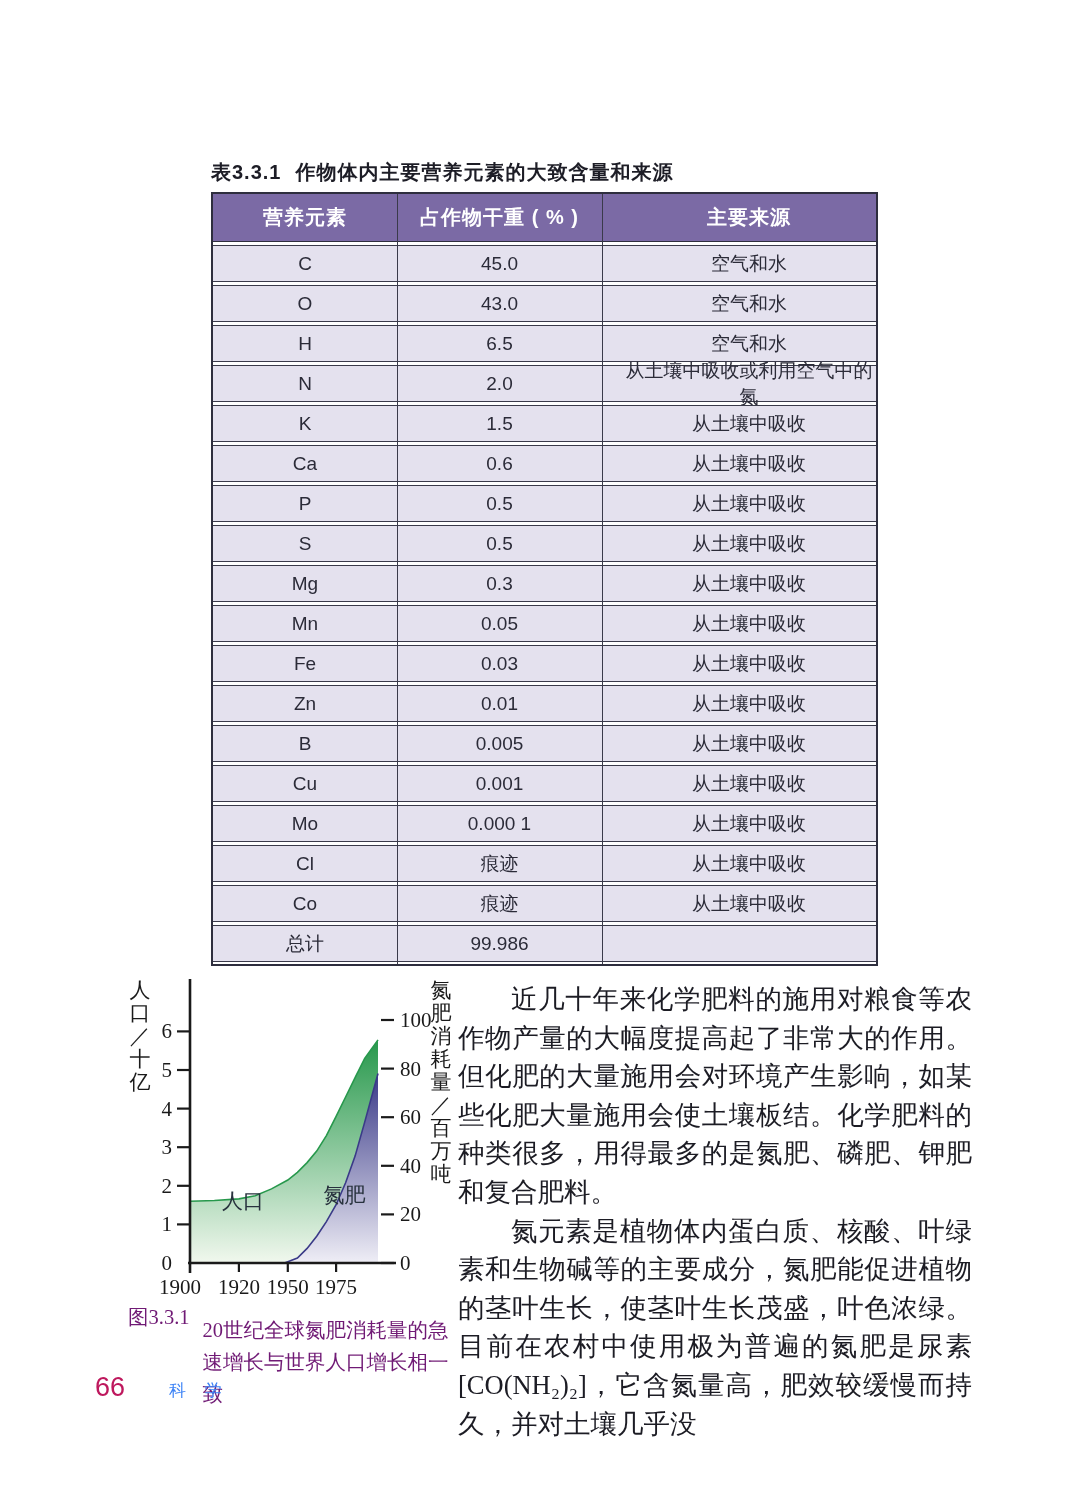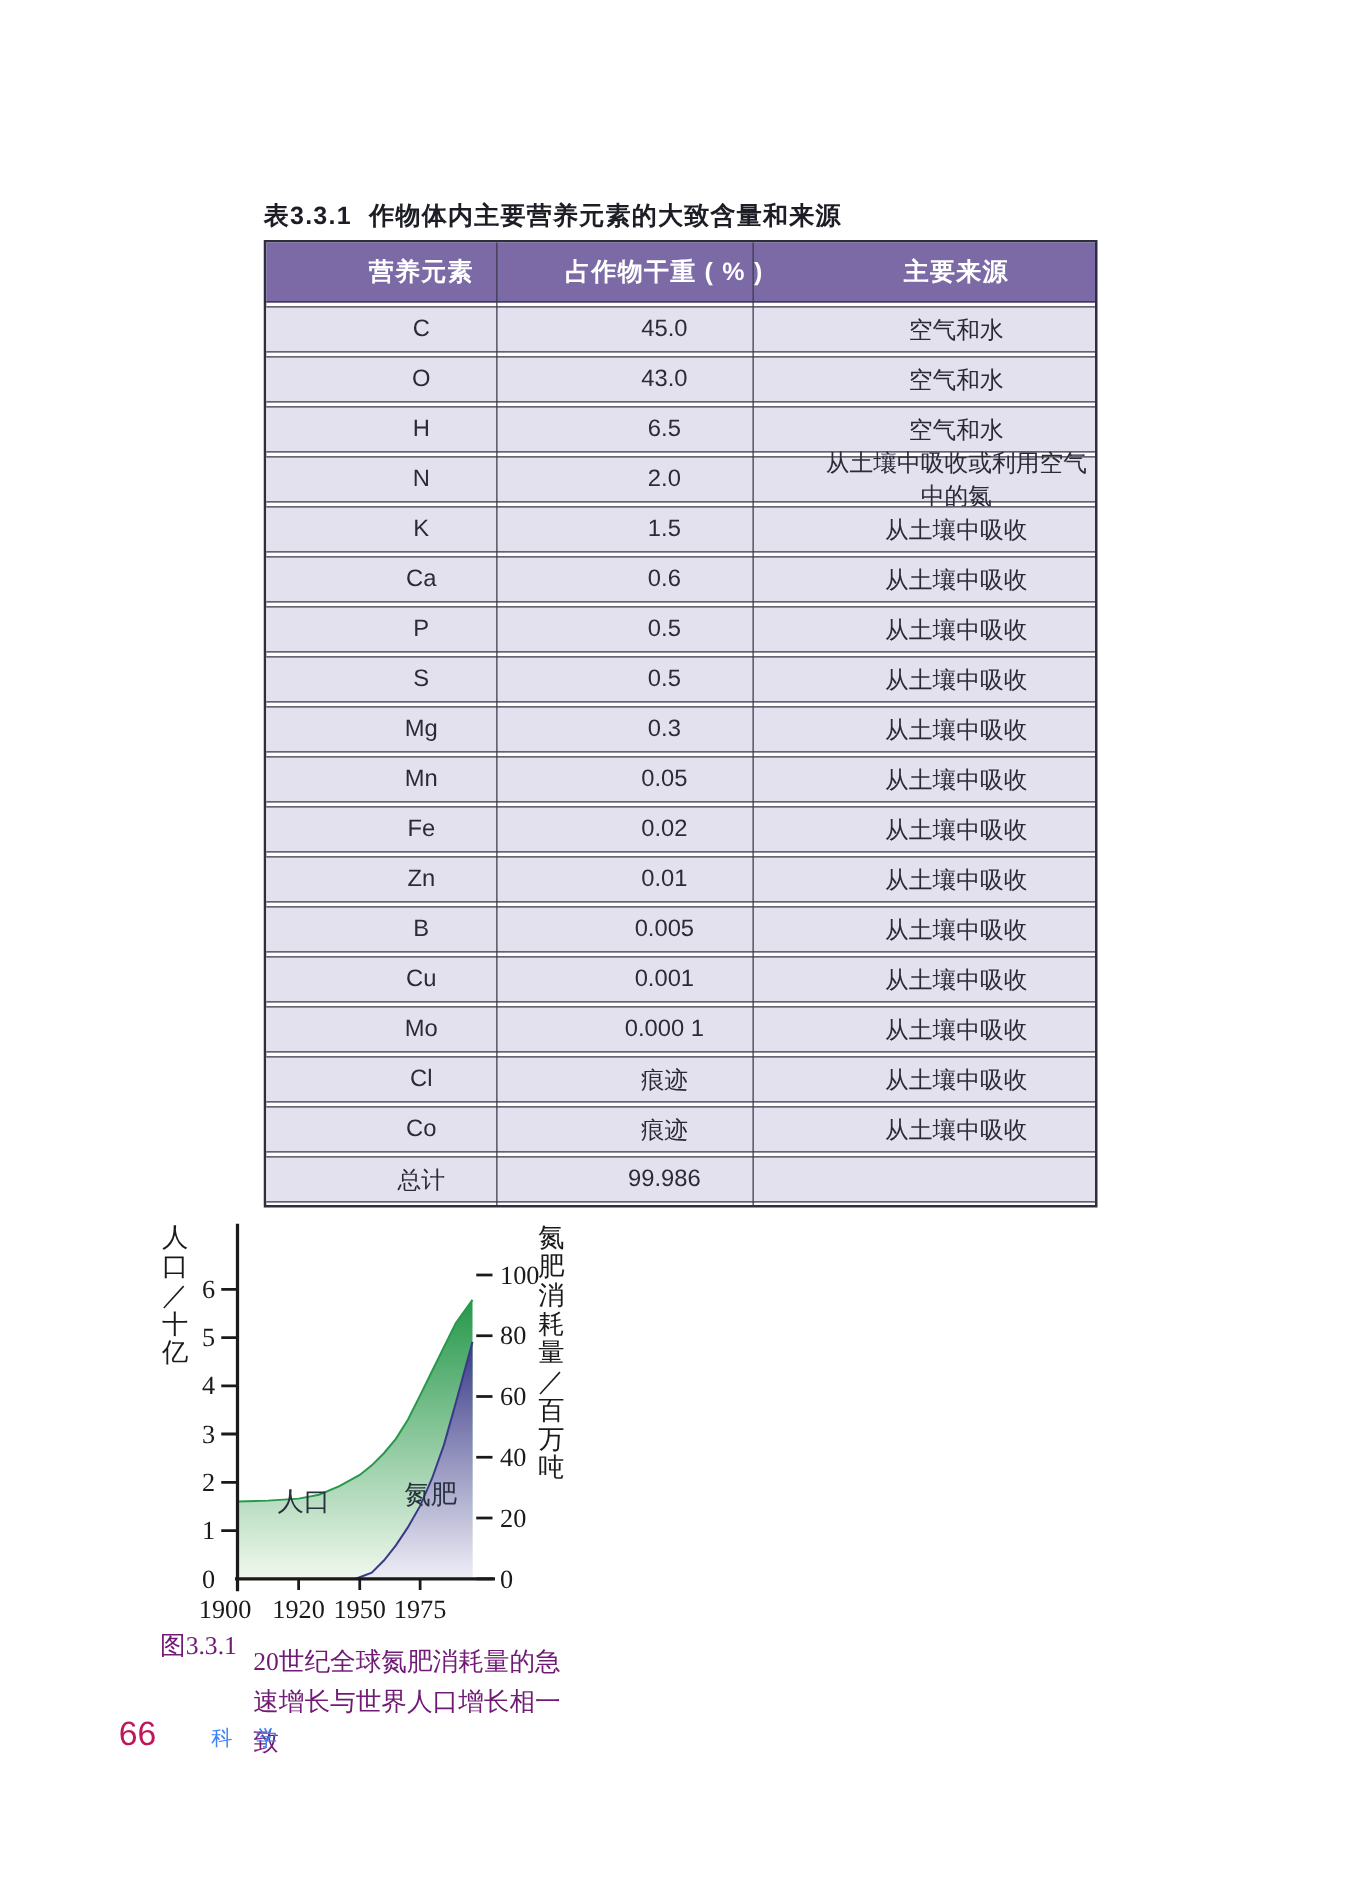--- a/index.html
+++ b/index.html
@@ -12,21 +12,21 @@
   .tbl-title .num{margin-right:14px;}
   .tbl-wrap{position:absolute;left:211px;top:192px;width:667px;border:2px solid #2e2e3e;
             box-sizing:border-box;background:#fff;}
   .tbl-head{display:flex;height:47px;background:#7b6aa5;color:#ffffff;font-weight:bold;
             font-size:20px;align-items:center;border-bottom:1px solid #2e2e3e;}
   .tbl-head .hc{text-align:center;letter-spacing:1px;}
   .tbl-body{display:flex;flex-direction:column;row-gap:3px;padding:3px 0 2px 0;}
   .trow{display:flex;height:35px;background:#e4e1ee;border-top:1px solid #3a3a4a;
         border-bottom:1px solid #3a3a4a;align-items:center;font-size:19px;color:#2b2b38;}
   .trow .tc{text-align:center;}
-  .c1{width:184px;padding-left:32px;} .c2{width:205px;} .c3{width:274px;flex:1;margin-left:20px;}
+  .c1{width:184px;} .c2{width:205px;} .c3{width:274px;flex:1;margin-left:20px;}
   .vline{position:absolute;top:0;bottom:0;width:1px;background:#3a3a4a;}
   .vl1{left:184px;} .vl2{left:389px;}
 
   
   .figure{position:absolute;left:110px;top:973px;width:345px;height:332px;}
   .figure svg{display:block;}
   .tick{font-family:"Liberation Serif","DejaVu Serif",serif;font-size:21px;fill:#1a1a1a;}
   .atitle{font-family:"Liberation Serif","DejaVu Serif",serif;font-size:21px;fill:#1a1a1a;}
   .slabel{font-family:"Liberation Serif","DejaVu Serif",serif;font-size:21px;fill:#28323e;}
   .fig-caption{position:absolute;left:128px;top:1301px;width:340px;display:flex;
@@ -117,21 +117,21 @@
     </div>
 
     <div class="trow">
       <div class="tc c1">Mn</div>
       <div class="tc c2">0.05</div>
       <div class="tc c3">从土壤中吸收</div>
     </div>
 
     <div class="trow">
       <div class="tc c1">Fe</div>
-      <div class="tc c2">0.02</div>
+      <div class="tc c2">0.03</div>
       <div class="tc c3">从土壤中吸收</div>
     </div>
 
     <div class="trow">
       <div class="tc c1">Zn</div>
       <div class="tc c2">0.01</div>
       <div class="tc c3">从土壤中吸收</div>
     </div>
 
     <div class="trow">
@@ -240,19 +240,23 @@
         <text x="331" y="162" text-anchor="middle" class="atitle">百</text>
         <text x="331" y="185" text-anchor="middle" class="atitle">万</text>
         <text x="331" y="208" text-anchor="middle" class="atitle">吨</text>
       </svg>
   </div>
   <div class="fig-caption">
     <span class="cap-num">图3.3.1</span>
     <span class="cap-txt">20世纪全球氮肥消耗量的急速增长与世界人口增长相一致</span>
   </div>
 
+  <div class="bodytext">
+    <p>近几十年来化学肥料的施用对粮食等农作物产量的大幅度提高起了非常大的作用。但化肥的大量施用会对环境产生影响，如某些化肥大量施用会使土壤板结。化学肥料的种类很多，用得最多的是氮肥、磷肥、钾肥和复合肥料。</p>
+    <p>氮元素是植物体内蛋白质、核酸、叶绿素和生物碱等的主要成分，氮肥能促进植物的茎叶生长，使茎叶生长茂盛，叶色浓绿。目前在农村中使用极为普遍的氮肥是尿素 [CO(NH₂)₂]，它含氮量高，肥效较缓慢而持久，并对土壤几乎没</p>
+  </div>
 
   <div class="footer">
     <span class="pageno">66</span>
     <span class="bookname">科 学</span>
   </div>
 
 </div>
 
 </body></html>

